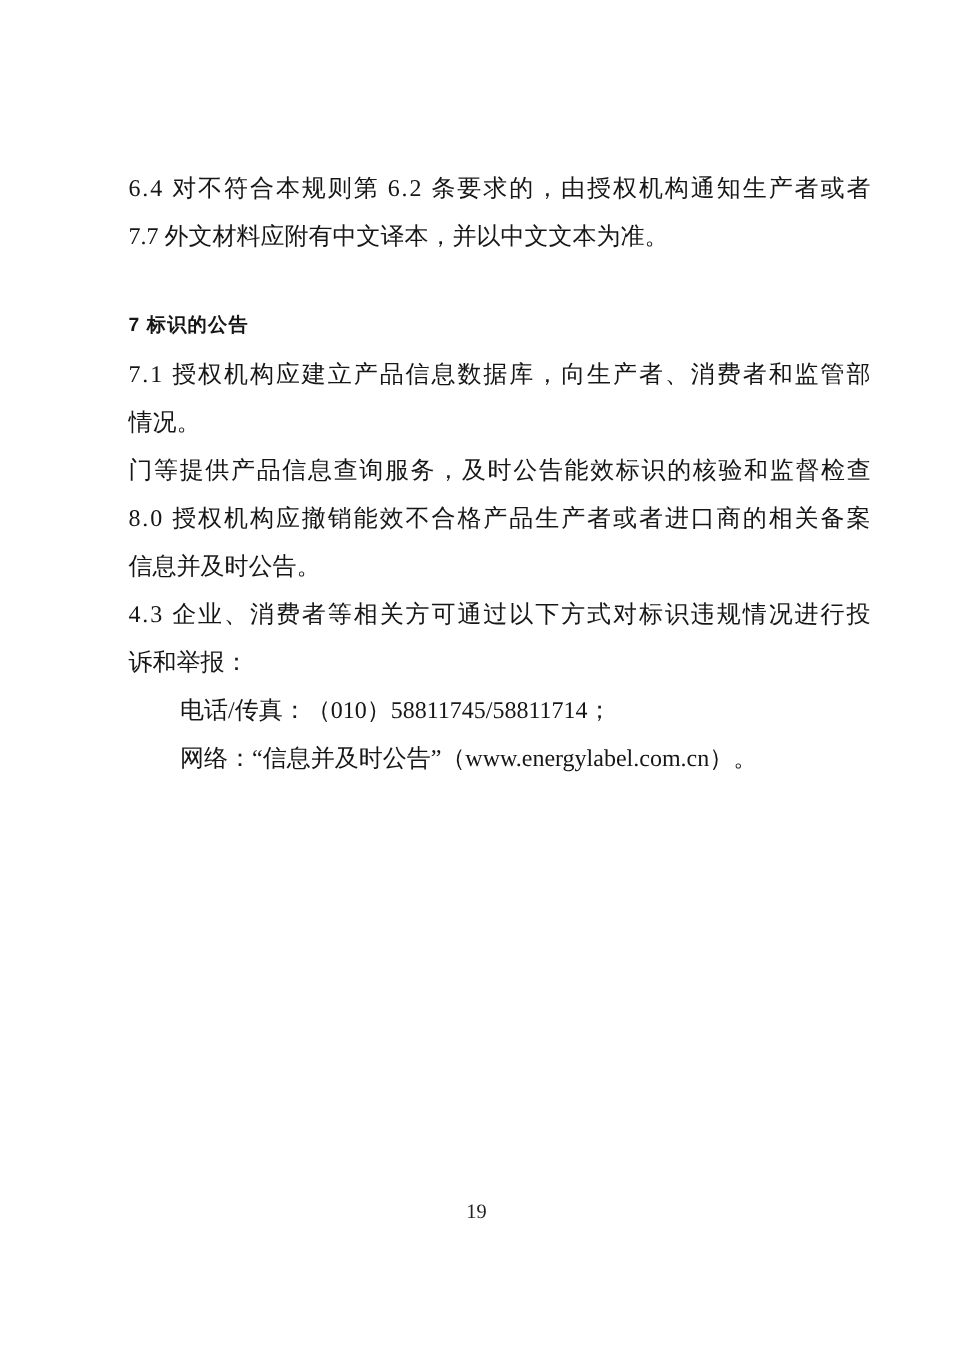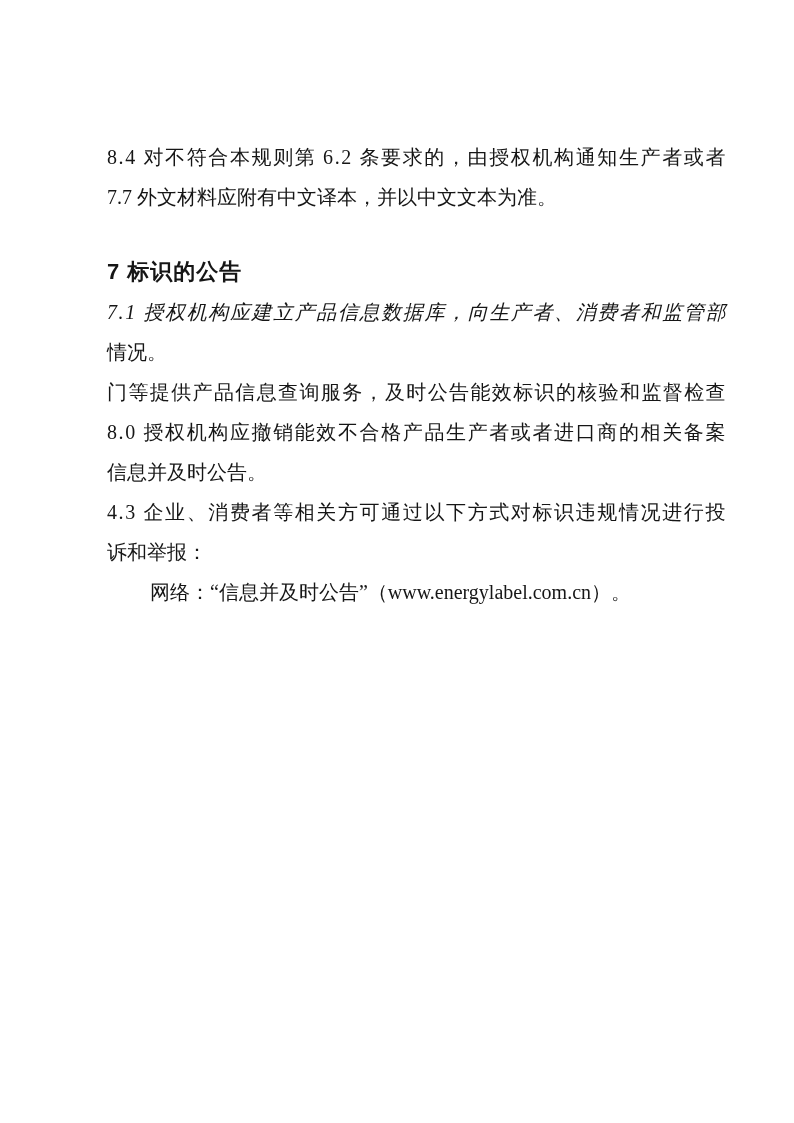--- a/index.html
+++ b/index.html
@@ -29,21 +29,21 @@
     white-space: nowrap;
   }
   .line .t {
     display: inline-block;
     white-space: nowrap;
   }
   .heading {
     height: 40px;
     font-family: "Liberation Sans", "DejaVu Sans", sans-serif;
     font-weight: bold;
-    font-size: 22px;
+    font-size: 16px;
     letter-spacing: 1px;
     white-space: nowrap;
   }
   .spacer {
     height: 35px;
   }
   .indent {
     padding-left: 43px;
   }
   .pageno {
@@ -55,34 +55,36 @@
     font-size: 17px;
     color: #222222;
   }
 </style>
 </head>
 <body>
 
 <div class="page">
   <div class="textblock">
 
-    <div class="line fit"><span class="t" style="letter-spacing: 1.61765px;">8.4 对不符合本规则第 6.2 条要求的，由授权机构通知生产者或者</span></div>
+    <div class="line fit"><span class="t" style="letter-spacing: 1.61765px;">6.4 对不符合本规则第 6.2 条要求的，由授权机构通知生产者或者</span></div>
     <div class="line"><span class="t">7.7 外文材料应附有中文译本，并以中文文本为准。</span></div>
 
     <div class="spacer"></div>
 
     <div class="heading">7 标识的公告</div>
 
-    <div class="line fit"><span class="t" style="letter-spacing: 1.6129px; font-style: italic;">7.1 授权机构应建立产品信息数据库，向生产者、消费者和监管部</span></div>
+    <div class="line fit"><span class="t" style="letter-spacing: 1.6129px;">7.1 授权机构应建立产品信息数据库，向生产者、消费者和监管部</span></div>
     <div class="line"><span class="t">情况。</span></div>
     <div class="line fit"><span class="t" style="letter-spacing: 1.37931px;">门等提供产品信息查询服务，及时公告能效标识的核验和监督检查</span></div>
 
     <div class="line fit"><span class="t" style="letter-spacing: 1.6129px;">8.0 授权机构应撤销能效不合格产品生产者或者进口商的相关备案</span></div>
     <div class="line"><span class="t">信息并及时公告。</span></div>
 
     <div class="line fit"><span class="t" style="letter-spacing: 1.6129px;">4.3 企业、消费者等相关方可通过以下方式对标识违规情况进行投</span></div>
     <div class="line"><span class="t">诉和举报：</span></div>
 
+    <div class="line indent"><span class="t">电话/传真：（010）58811745/58811714；</span></div>
     <div class="line indent"><span class="t">网络：“信息并及时公告”（www.energylabel.com.cn）。</span></div>
 
   </div>
 
+  <div class="pageno">19</div>
 </div>
 
 </body></html>

